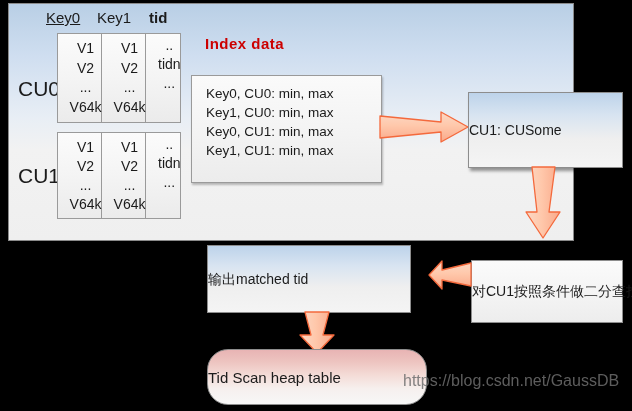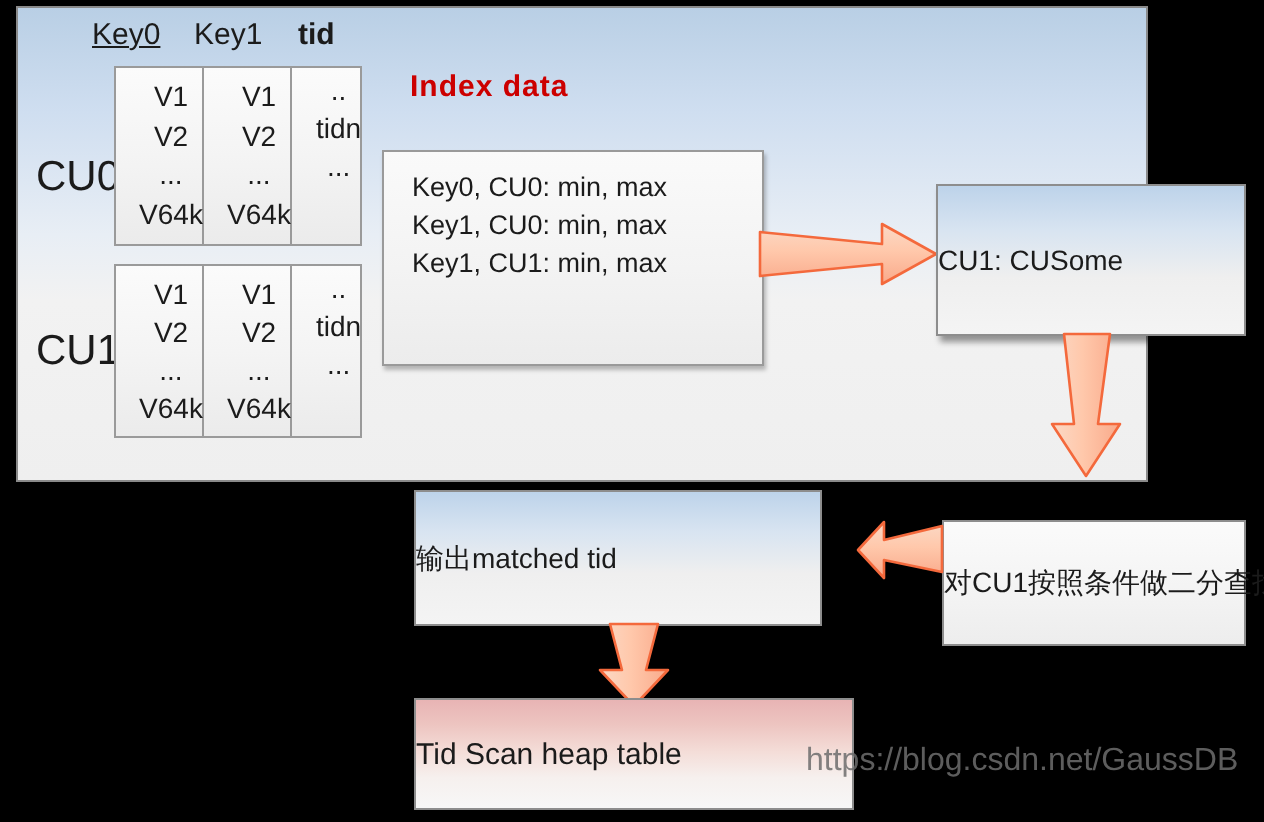--- a/index.html
+++ b/index.html
@@ -112,20 +112,21 @@
     text-align: center;
   }
   .box-blue {
     background: linear-gradient(to bottom, #bdd3ea 0%, #d8e4f1 30%, #efefef 62%, #f4f4f4 100%);
   }
   .box-plain {
     background: linear-gradient(to bottom, #fbfbfb 0%, #f3f3f3 60%, #ededed 100%);
   }
   .box-pink {
     background: linear-gradient(to bottom, #e8b4b4 0%, #edc4c0 22%, #f4ddd8 48%, #f6f0ee 72%, #f7f7f7 100%);
+    border-radius: 21px;
   }
 
   
   .arrow { position: absolute; }
   .arrow svg { display: block; }
 
   
   .watermark {
     position: absolute;
     font-size: 16px;
@@ -186,20 +187,21 @@
         <div class="cell" style="margin-bottom:7px;">tidn</div>
         <div class="cell">...</div>
       </div>
     </div>
 
     <div class="index-title" style="left:196px; top:31px;">Index data</div>
 
     <div class="index-box" style="left:182px; top:71px; width:191px; height:108px;">
       <div class="line">Key0, CU0: min, max</div>
       <div class="line">Key1, CU0: min, max</div>
+      <div class="line">Key0, CU1: min, max</div>
       <div class="line">Key1, CU1: min, max</div>
     </div>
   </div>
 
   <div class="arrow" style="left:378px; top:106px;">
     <svg width="92" height="42" viewBox="0 0 92 42">
       <defs>
         <linearGradient id="gA" x1="0" y1="0" x2="0" y2="1">
           <stop offset="0%" stop-color="#fbd9c6"></stop>
           <stop offset="45%" stop-color="#ffc8ab"></stop>

